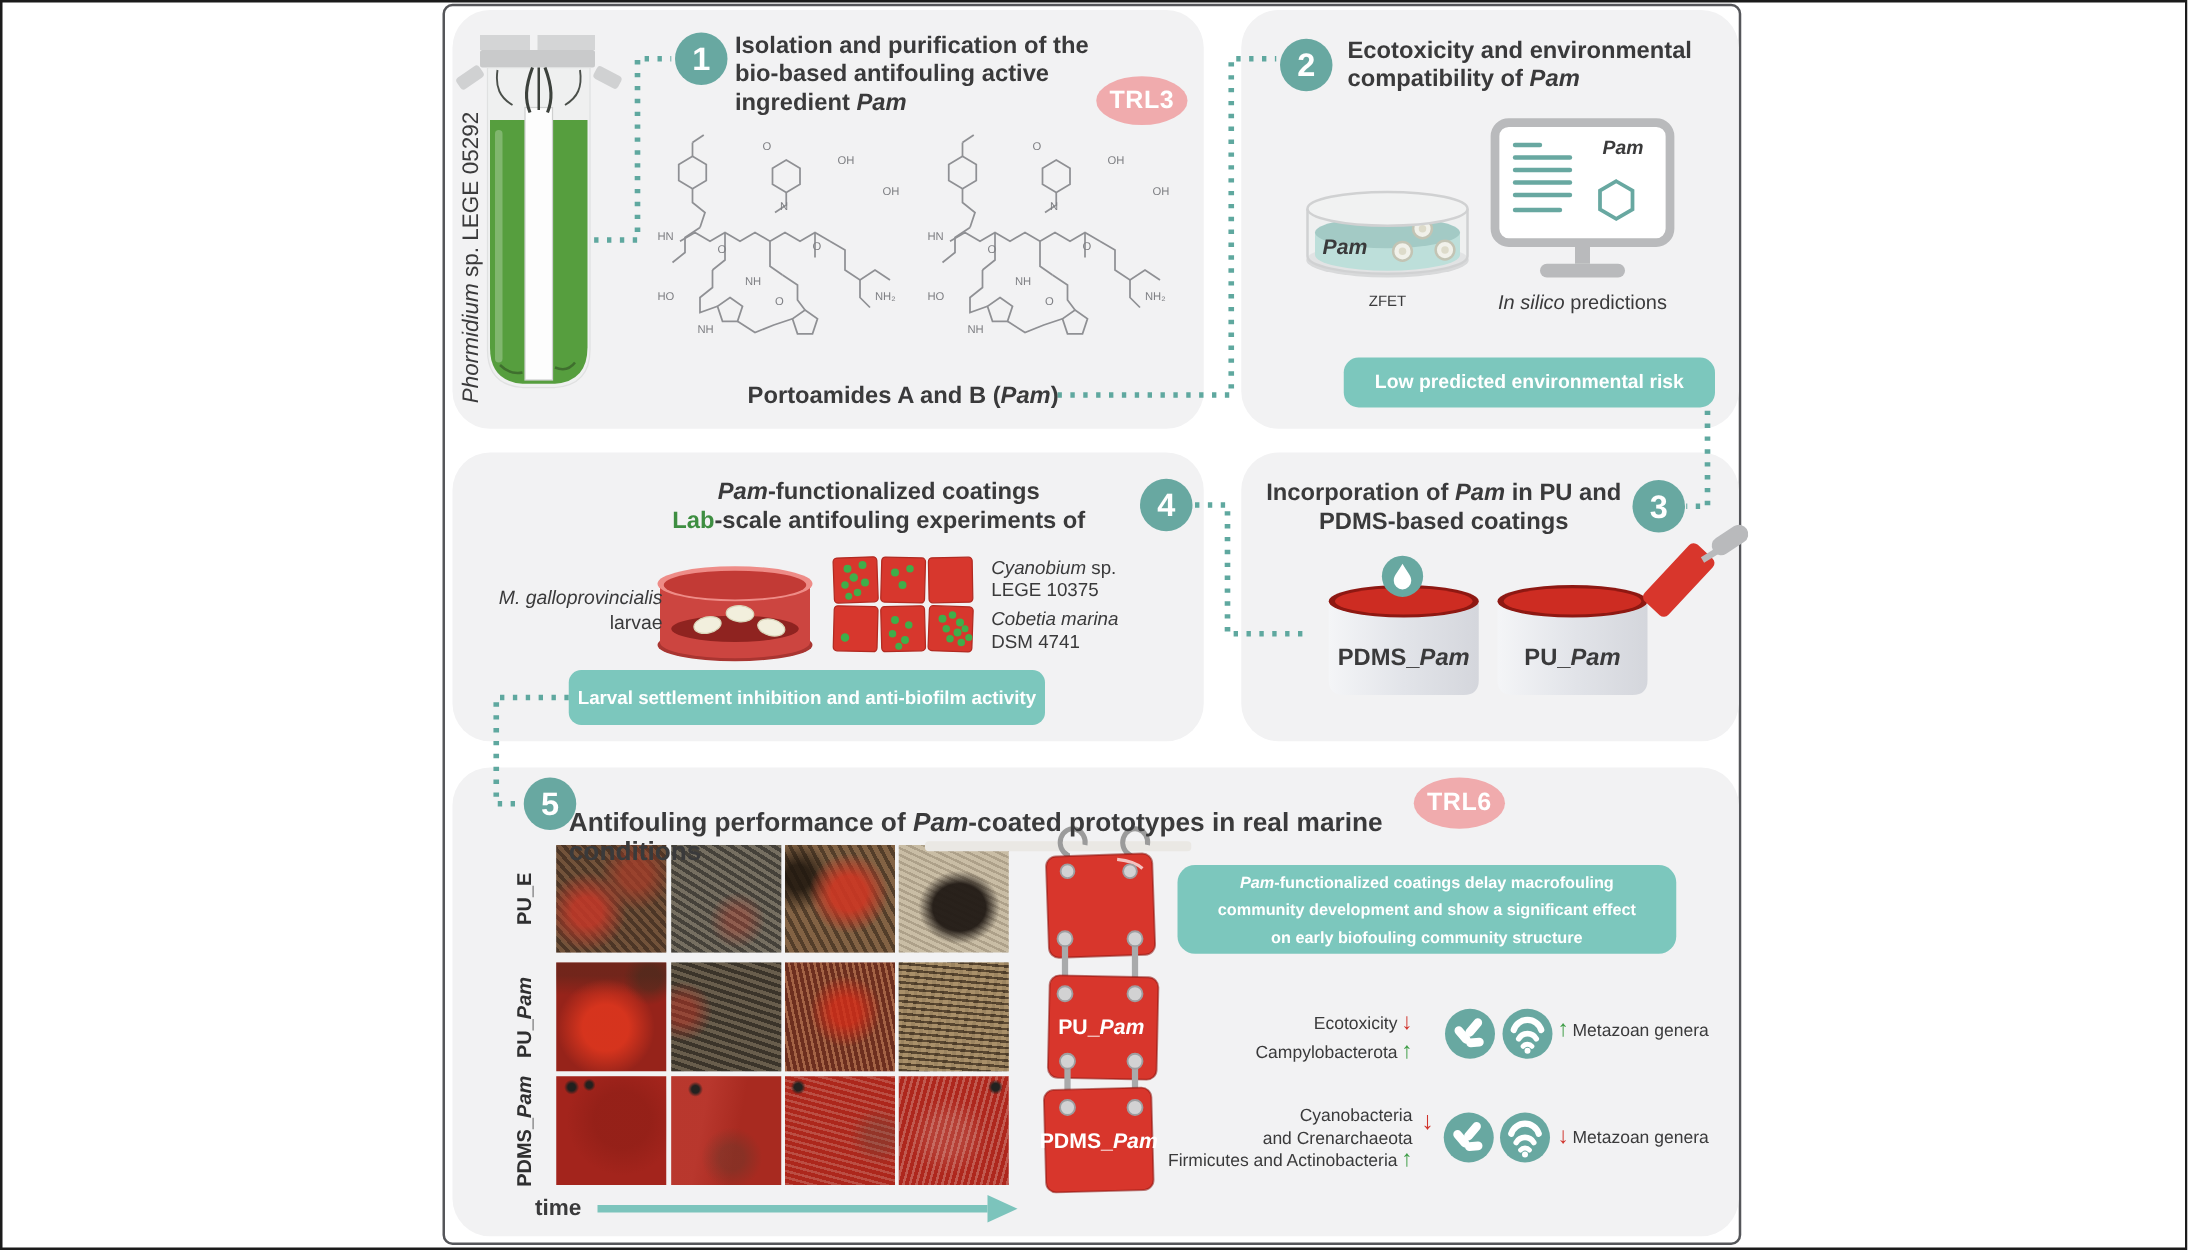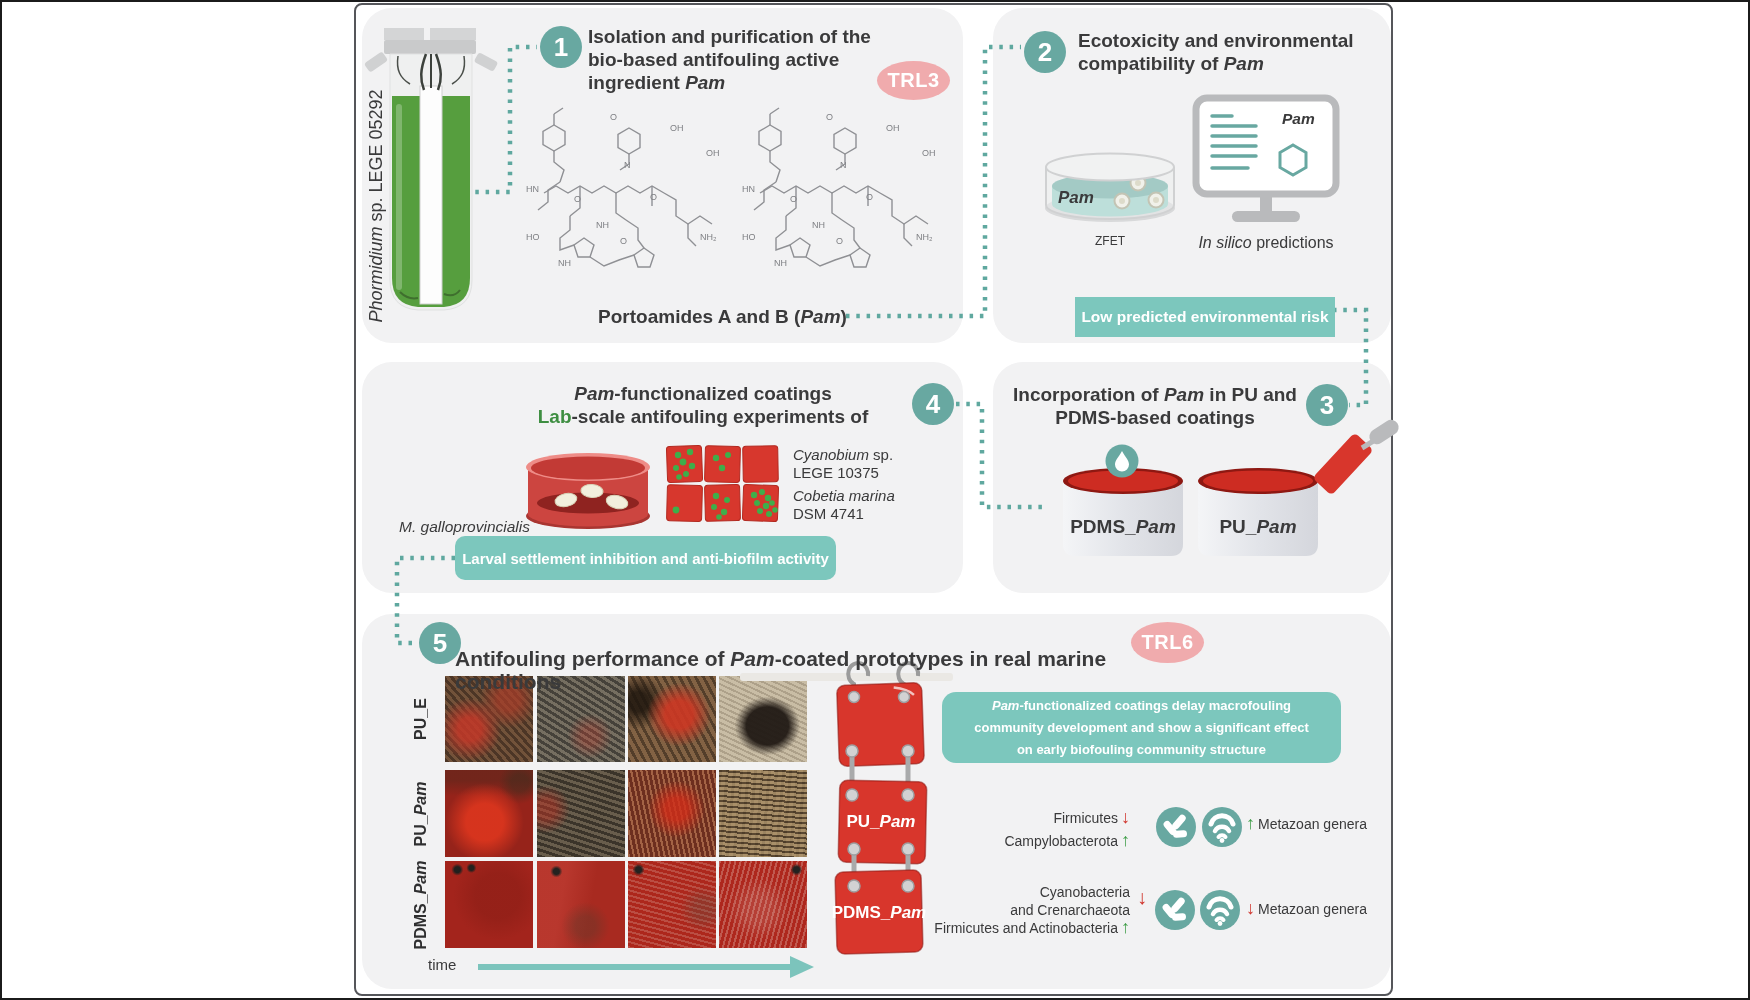--- a/index.html
+++ b/index.html
@@ -328,36 +328,36 @@
   <div class="txt" style="left:570px;top:306px;width:305px;text-align:center;font-weight:bold;font-size:19px;"><span>Portoamides A and B (</span><span class="ital">Pam</span><span>)</span></div>
 
   <div class="ttl" style="left:1078px;top:29px;width:310px;">
     <div>Ecotoxicity and environmental</div>
     <div><span>compatibility of </span><span class="ital">Pam</span></div>
   </div>
   <div class="txt ital" style="left:1058px;top:188px;font-weight:bold;font-size:17px;"><span>Pam</span></div>
   <div class="txt" style="left:1062px;top:234px;width:96px;text-align:center;font-size:12px;"><span>ZFET</span></div>
   <div class="txt ital" style="left:1282px;top:110px;font-weight:bold;font-size:15.5px;"><span>Pam</span></div>
   <div class="txt" style="left:1166px;top:234px;width:200px;text-align:center;font-size:16px;"><span class="ital">In silico</span><span> predictions</span></div>
-  <div class="banner" style="left:1075px;top:297px;width:260px;height:40px;border-radius:0;font-size:15.5px;">
+  <div class="banner" style="left:1075px;top:286px;width:297px;height:40px;border-radius:12px;font-size:15.5px;">
       <span>Low predicted environmental risk</span>
     </div>
 
   <div class="ttl" style="left:1000px;top:383px;width:310px;text-align:center;">
     <div><span>Incorporation of </span><span class="ital">Pam</span><span> in PU and</span></div>
     <div>PDMS-based coatings</div>
   </div>
   <div class="txt" style="left:1063px;top:516px;width:120px;text-align:center;font-weight:bold;font-size:19px;"><span>PDMS_</span><span class="ital">Pam</span></div>
   <div class="txt" style="left:1198px;top:516px;width:120px;text-align:center;font-weight:bold;font-size:19px;"><span>PU_</span><span class="ital">Pam</span></div>
 
   <div class="ttl" style="left:500px;top:382px;width:406px;text-align:center;">
     <div><span class="ital">Pam</span><span>-functionalized coatings</span></div>
     <div><span class="green">Lab</span><span>-scale antifouling experiments of</span></div>
   </div>
-  <div class="txt" style="left:328px;top:469px;width:202px;text-align:right;font-size:15.5px;line-height:20px;margin-top:48px;">
+  <div class="txt" style="left:328px;top:469px;width:202px;text-align:right;font-size:15.5px;line-height:20px;">
     <div class="ital">M. galloprovincialis</div>
     <div>larvae</div>
   </div>
   <div class="txt" style="left:793px;top:446px;font-size:15px;line-height:18px;">
     <div><span class="ital">Cyanobium</span><span> sp.</span></div>
     <div>LEGE 10375</div>
   </div>
   <div class="txt" style="left:793px;top:487px;font-size:15px;line-height:18px;">
     <div class="ital">Cobetia marina</div>
     <div>DSM 4741</div>
@@ -375,27 +375,27 @@
   <div class="platelab" style="left:832px;top:812px;width:98px;"><span>PU_</span><span class="ital">Pam</span></div>
   <div class="platelab" style="left:820px;top:903px;width:118px;"><span>PDMS_</span><span class="ital">Pam</span></div>
 
   <div class="banner" style="left:942px;top:692px;width:399px;height:71px;border-radius:14px;font-size:13px;line-height:22px;">
     <div><span class="ital">Pam</span><span>-functionalized coatings delay macrofouling</span></div>
     <div>community development and show a significant effect</div>
     <div>on early biofouling community structure</div>
   </div>
 
   <div class="txt" style="left:905px;top:806px;width:225px;text-align:right;font-size:14px;line-height:22px;">
-    <div><span>Firmicutes</span><span class="ar arR">↓</span></div>
+    <div><span>Ecotoxicity</span><span class="ar arR">↓</span></div>
     <div><span>Campylobacterota</span><span class="ar arG">↑</span></div>
   </div>
   <div class="txt" style="left:1246px;top:813px;font-size:14px;"><span class="ar arG" style="margin:0 3px 0 0;">↑</span><span>Metazoan genera</span></div>
 
   <div class="txt" style="left:880px;top:884px;width:250px;text-align:right;font-size:14px;line-height:17.5px;">
     <div>Cyanobacteria</div>
     <div>and Crenarchaeota</div>
     <div><span>Firmicutes and Actinobacteria</span><span class="ar arG">↑</span></div>
   </div>
   <div class="txt ar arR" style="left:1134px;top:886px;font-size:20px;"><span>↓</span></div>
   <div class="txt" style="left:1246px;top:898px;font-size:14px;"><span class="ar arR" style="margin:0 3px 0 0;">↓</span><span>Metazoan genera</span></div>
 
-  <div class="txt" style="left:428px;top:956px;font-weight:normal;font-size:15px;text-align:center;"><span>time</span></div>
+  <div class="txt" style="left:428px;top:956px;font-weight:bold;font-size:18px;text-align:center;"><span>time</span></div>
 </div>
 
 </body></html>

